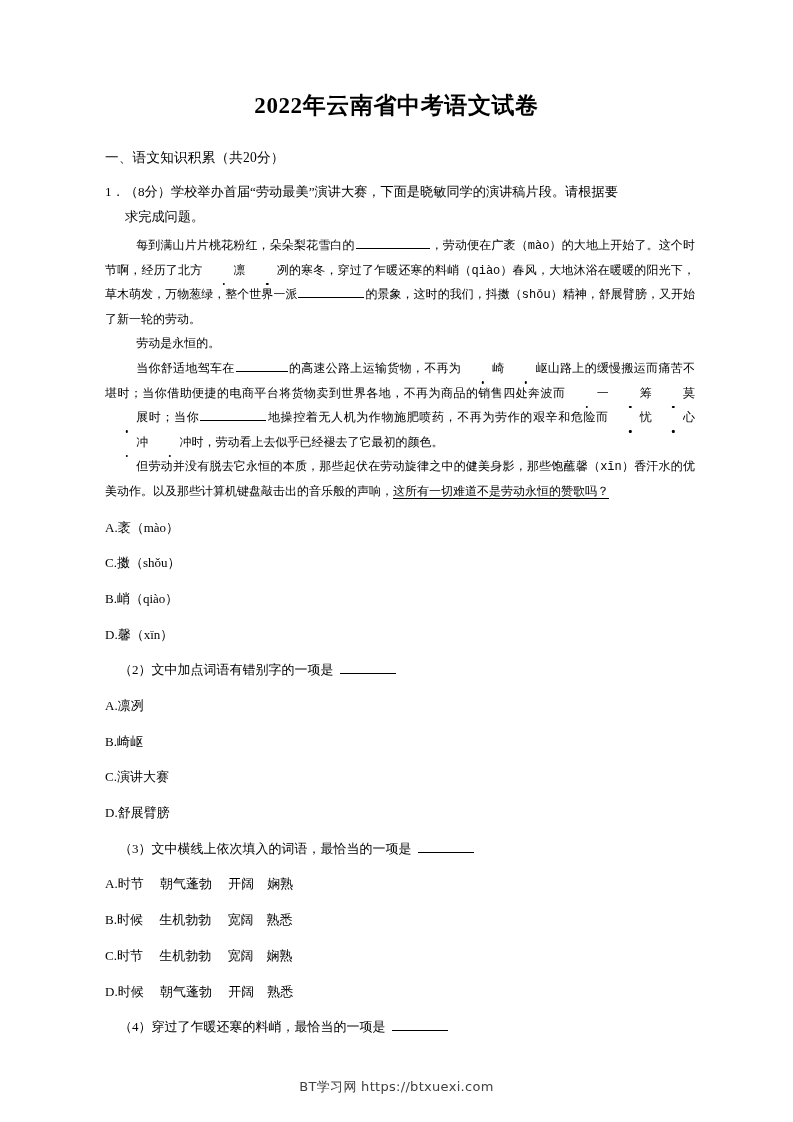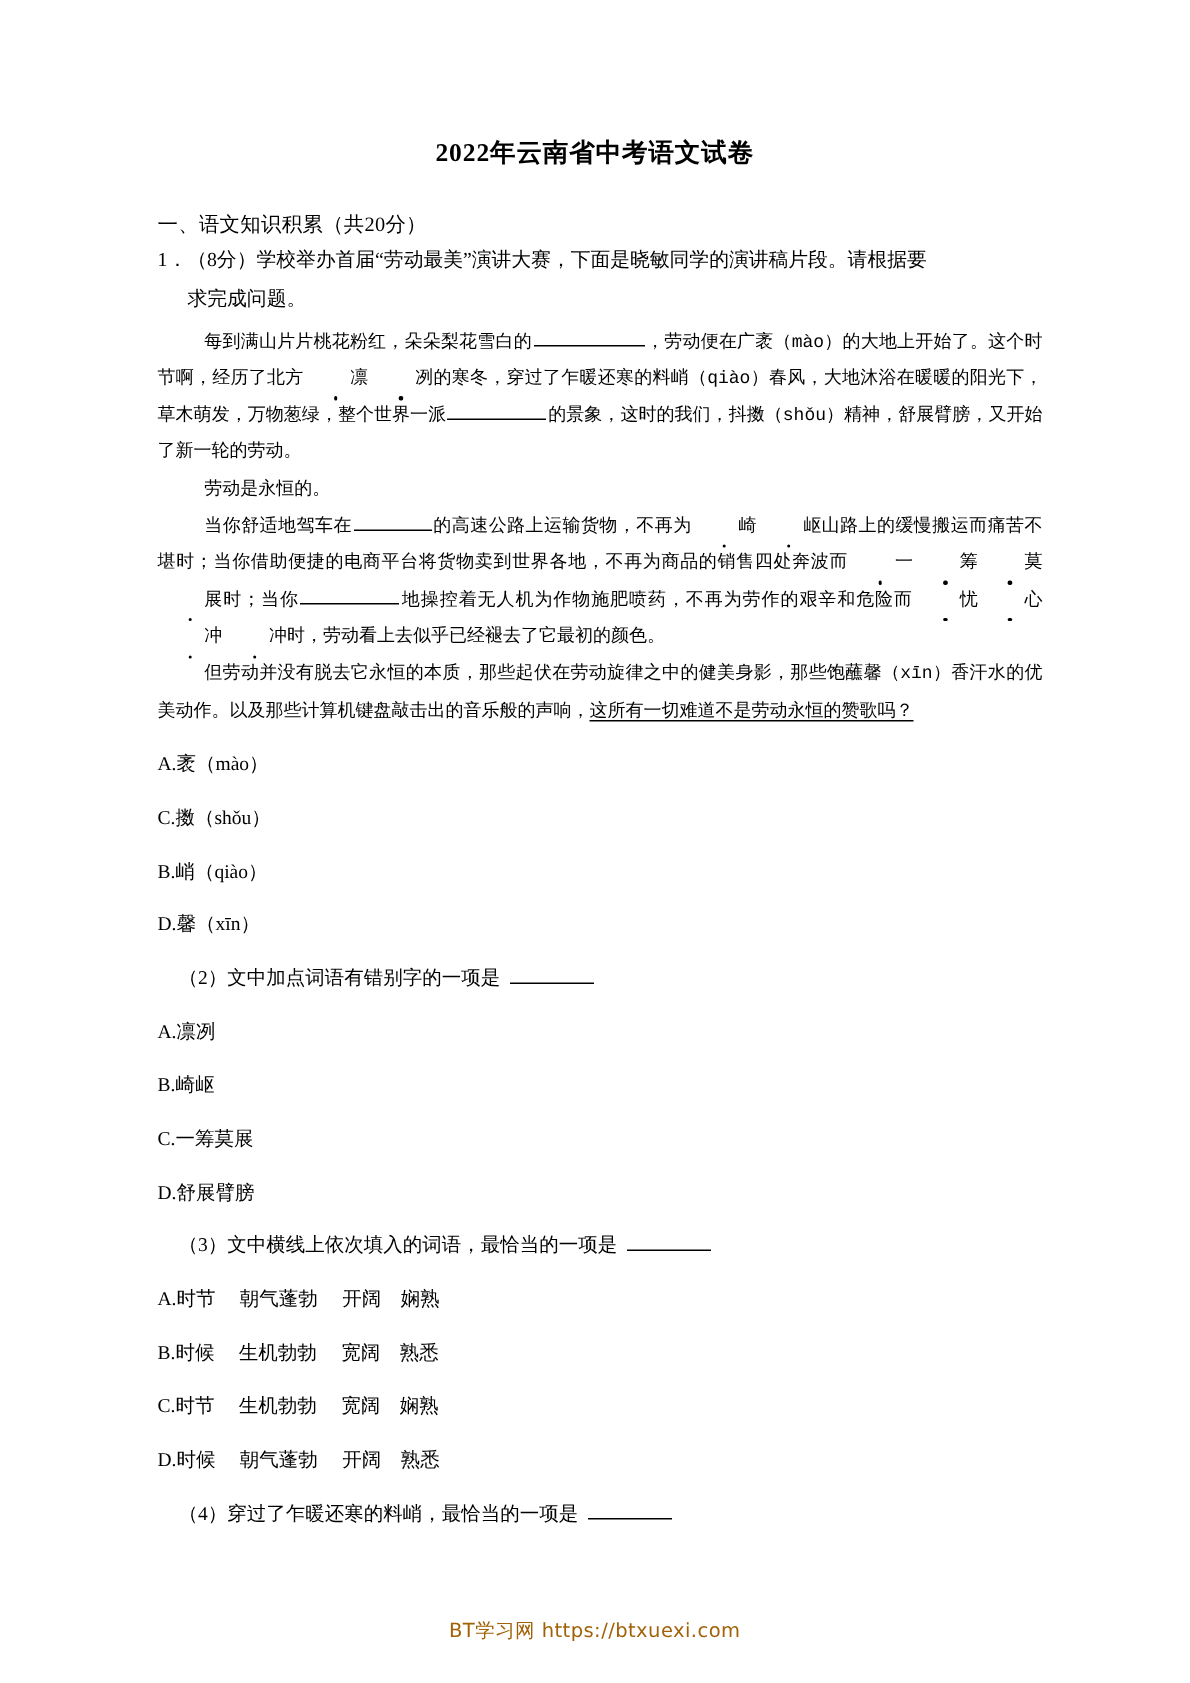--- a/index.html
+++ b/index.html
@@ -19,21 +19,21 @@
   .page {
     position: absolute;
     left: 0; top: 0;
     width: 793px;
     height: 1122px;
     box-sizing: border-box;
     padding: 0;
   }
   .doc-title {
     text-align: center;
-    font-size: 17px;
+    font-size: 23px;
     font-weight: bold;
     letter-spacing: 0.6px;
     margin: 0;
     padding-top: 90px;
     padding-bottom: 0;
     line-height: 1.4;
   }
   .content {
     margin-left: 105px;
     margin-right: 98px;
@@ -42,20 +42,21 @@
     font-size: 13.6px;
     font-weight: normal;
     margin-top: 26px;
     margin-bottom: 0;
     line-height: 1.5;
     letter-spacing: 0.2px;
   }
   .q-stem {
     font-size: 13.2px;
     line-height: 1.95;
+    margin-top: 10px;
     text-align: justify;
     text-justify: inter-ideograph;
     padding-left: 0;
     text-indent: 0;
   }
   .q-stem .hang {
     display: block;
     padding-left: 20px;
     text-indent: -20px;
   }
@@ -127,21 +128,21 @@
     padding-left: 0px;
     white-space: pre;
   }
   .footer {
     position: absolute;
     left: 0;
     right: 0;
     bottom: 26px;
     text-align: center;
     font-size: 13px;
-    color: #a16207;
+    color: #404040;
     font-family: "DejaVu Sans", "Liberation Sans", sans-serif;
     letter-spacing: 0.3px;
   }
 </style>
 </head>
 <body>
 
 <div class="page">
 
   <h1 class="doc-title">2022年云南省中考语文试卷</h1>
@@ -168,21 +169,21 @@
     </div>
 
     <div class="opt">A.袤（mào）</div>
     <div class="opt">C.擞（shǒu）</div>
     <div class="opt">B.峭（qiào）</div>
     <div class="opt">D.馨（xīn）</div>
 
     <div class="sub-q"><span>（2）</span><span>文中加点词语有错别字的一项是</span><span class="answer-line"></span></div>
     <div class="opt">A.凛冽</div>
     <div class="opt">B.崎岖</div>
-    <div class="opt">C.一筹莫展</div>
+    <div class="opt">C.演讲大赛</div>
     <div class="opt">D.舒展臂膀</div>
 
     <div class="sub-q"><span>（3）</span><span>文中横线上依次填入的词语，最恰当的一项是</span><span class="answer-line"></span></div>
     <div class="opt">A.时节　 朝气蓬勃　 开阔　娴熟</div>
     <div class="opt">B.时候　 生机勃勃　 宽阔　熟悉</div>
     <div class="opt">C.时节　 生机勃勃　 宽阔　娴熟</div>
     <div class="opt">D.时候　 朝气蓬勃　 开阔　熟悉</div>
 
     <div class="sub-q"><span>（4）</span><span>穿过了乍暖还寒的料峭，最恰当的一项是</span><span class="answer-line"></span></div>
 

